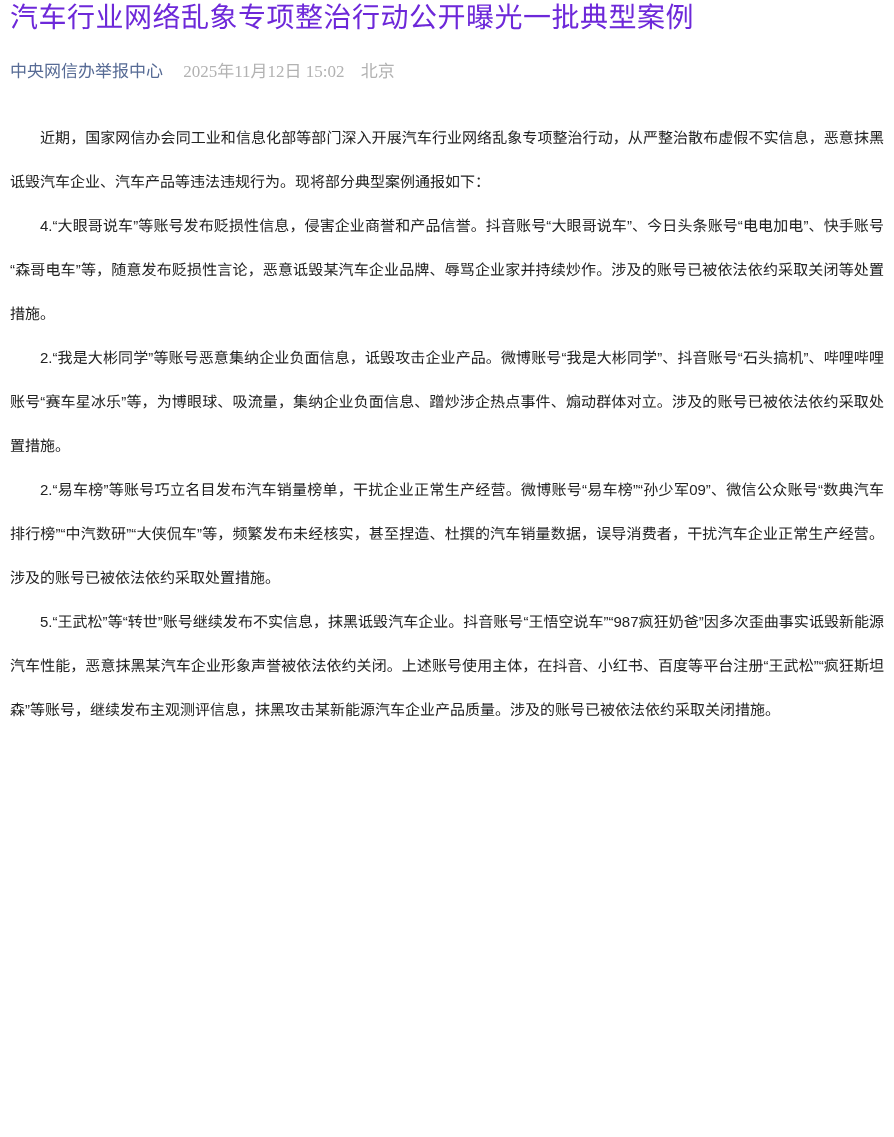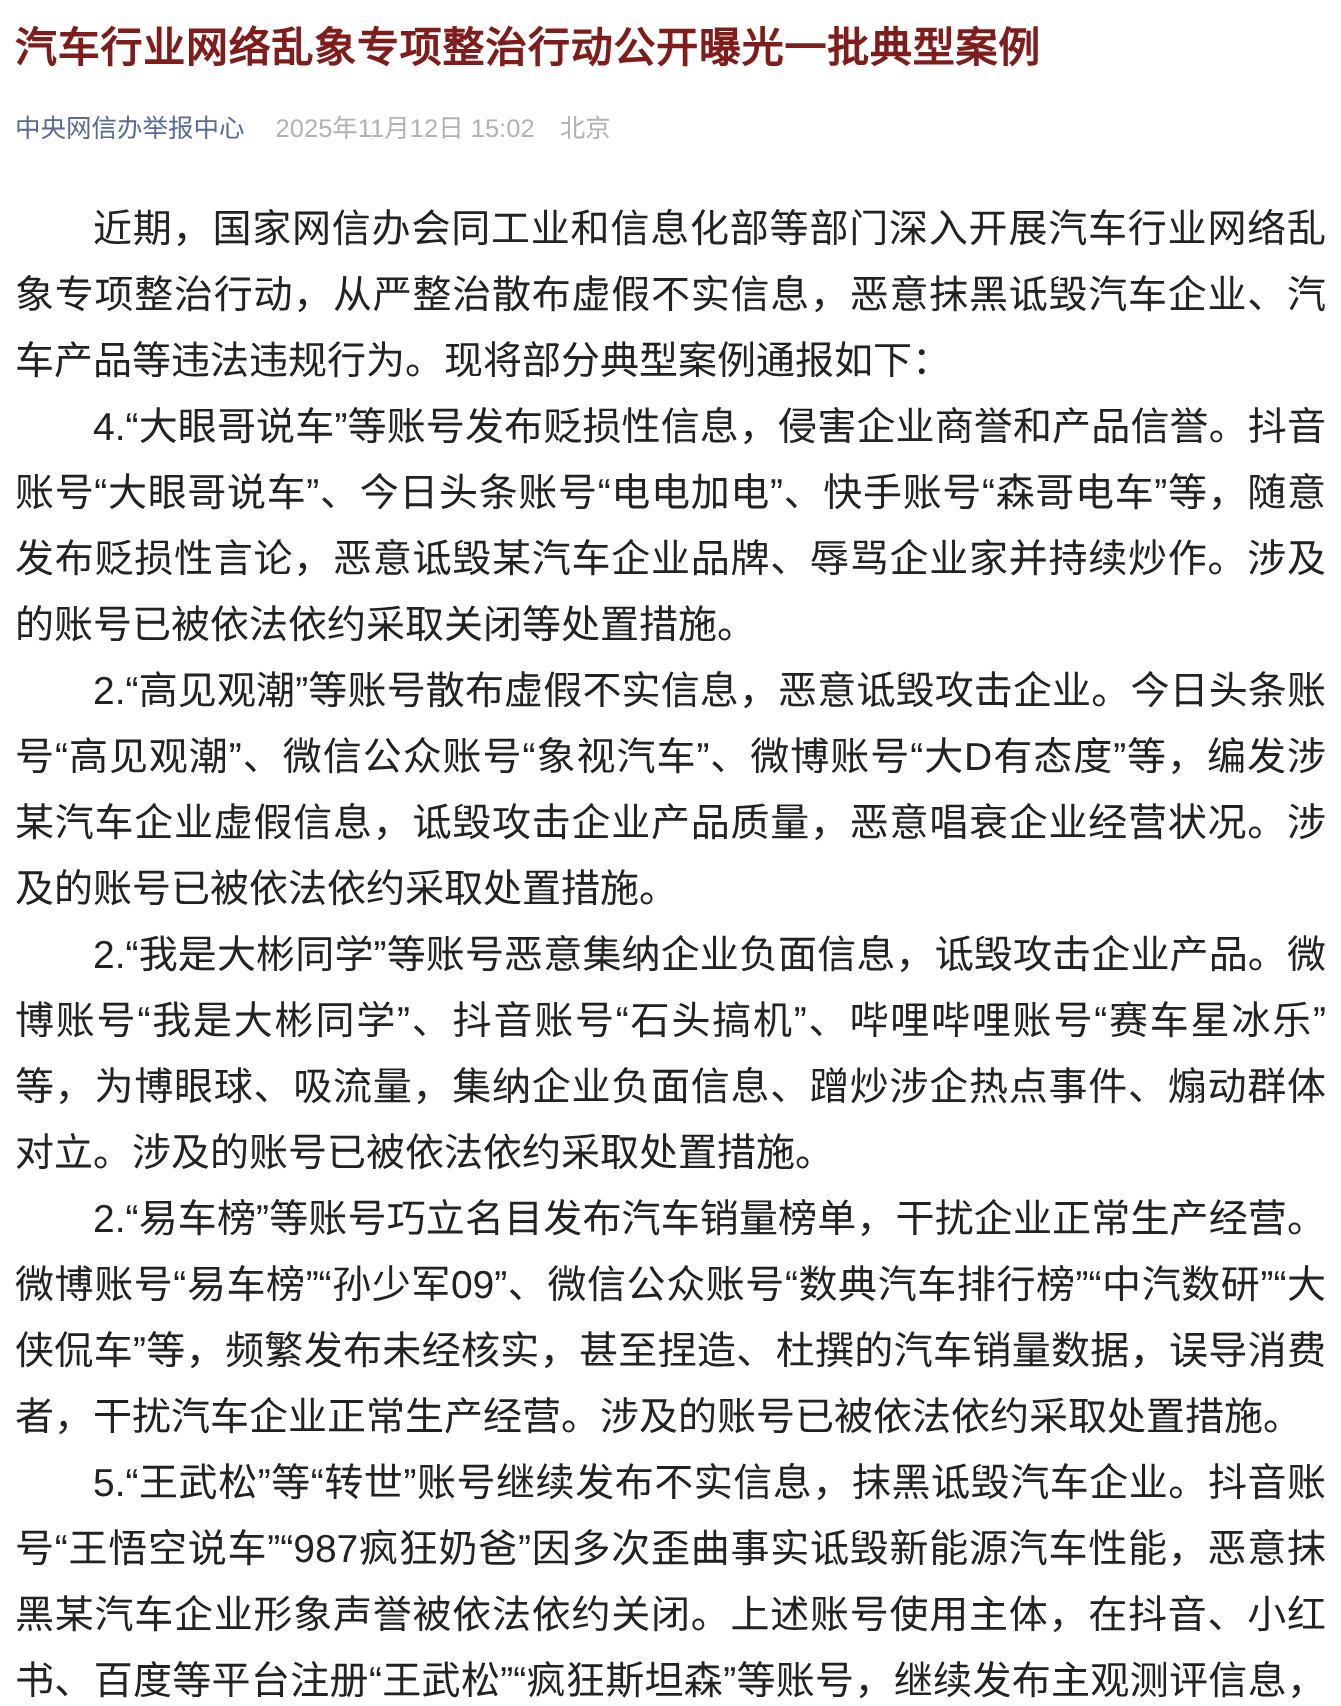--- a/index.html
+++ b/index.html
@@ -11,51 +11,51 @@
   .page {
     width: 894px;
     min-height: 1137px;
     background: #ffffff;
     box-sizing: border-box;
     padding: 0 10px 24px 10px;
     margin: 0 auto;
   }
   .article-title {
     margin: 0;
-    padding-top: 14px;
     font-size: 28px;
     line-height: 1.3;
-    font-weight: 700;
-    color: #7f1d1d;
+    font-weight: 400;
+    color: #6d28d9;
     letter-spacing: 0.5px;
   }
   .article-meta {
     margin-top: 24px;
     font-size: 17px;
     line-height: 1.4;
     white-space: nowrap;
+    font-family: Liberation Serif, serif;
   }
   .meta-source {
     color: #576b95;
     margin-right: 16px;
     cursor: pointer;
   }
   .meta-datetime {
     color: #b2b2b2;
     margin-right: 12px;
   }
   .meta-location {
     color: #b2b2b2;
   }
   .article-body {
     margin-top: 32px;
   }
   .article-body p {
     margin: 0;
-    font-size: 26px;
+    font-size: 15px;
     line-height: 44px;
     color: #222222;
     text-align: justify;
     text-indent: 2em;
     word-break: break-all;
   }
 </style>
 </head>
 <body>
 
@@ -65,19 +65,18 @@
 
   <div class="article-meta">
     <span class="meta-source">中央网信办举报中心</span>
     <span class="meta-datetime">2025年11月12日 15:02</span>
     <span class="meta-location">北京</span>
   </div>
 
   <div class="article-body">
     <p>近期，国家网信办会同工业和信息化部等部门深入开展汽车行业网络乱象专项整治行动，从严整治散布虚假不实信息，恶意抹黑诋毁汽车企业、汽车产品等违法违规行为。现将部分典型案例通报如下：</p>
     <p>4.“大眼哥说车”等账号发布贬损性信息，侵害企业商誉和产品信誉。抖音账号“大眼哥说车”、今日头条账号“电电加电”、快手账号“森哥电车”等，随意发布贬损性言论，恶意诋毁某汽车企业品牌、辱骂企业家并持续炒作。涉及的账号已被依法依约采取关闭等处置措施。</p>
-    <p>2.“高见观潮”等账号散布虚假不实信息，恶意诋毁攻击企业。今日头条账号“高见观潮”、微信公众账号“象视汽车”、微博账号“大D有态度”等，编发涉某汽车企业虚假信息，诋毁攻击企业产品质量，恶意唱衰企业经营状况。涉及的账号已被依法依约采取处置措施。</p>
     <p>2.“我是大彬同学”等账号恶意集纳企业负面信息，诋毁攻击企业产品。微博账号“我是大彬同学”、抖音账号“石头搞机”、哔哩哔哩账号“赛车星冰乐”等，为博眼球、吸流量，集纳企业负面信息、蹭炒涉企热点事件、煽动群体对立。涉及的账号已被依法依约采取处置措施。</p>
     <p>2.“易车榜”等账号巧立名目发布汽车销量榜单，干扰企业正常生产经营。微博账号“易车榜”“孙少军09”、微信公众账号“数典汽车排行榜”“中汽数研”“大侠侃车”等，频繁发布未经核实，甚至捏造、杜撰的汽车销量数据，误导消费者，干扰汽车企业正常生产经营。涉及的账号已被依法依约采取处置措施。</p>
     <p>5.“王武松”等“转世”账号继续发布不实信息，抹黑诋毁汽车企业。抖音账号“王悟空说车”“987疯狂奶爸”因多次歪曲事实诋毁新能源汽车性能，恶意抹黑某汽车企业形象声誉被依法依约关闭。上述账号使用主体，在抖音、小红书、百度等平台注册“王武松”“疯狂斯坦森”等账号，继续发布主观测评信息，抹黑攻击某新能源汽车企业产品质量。涉及的账号已被依法依约采取关闭措施。</p>
   </div>
 
 </div>
 
 </body></html>

